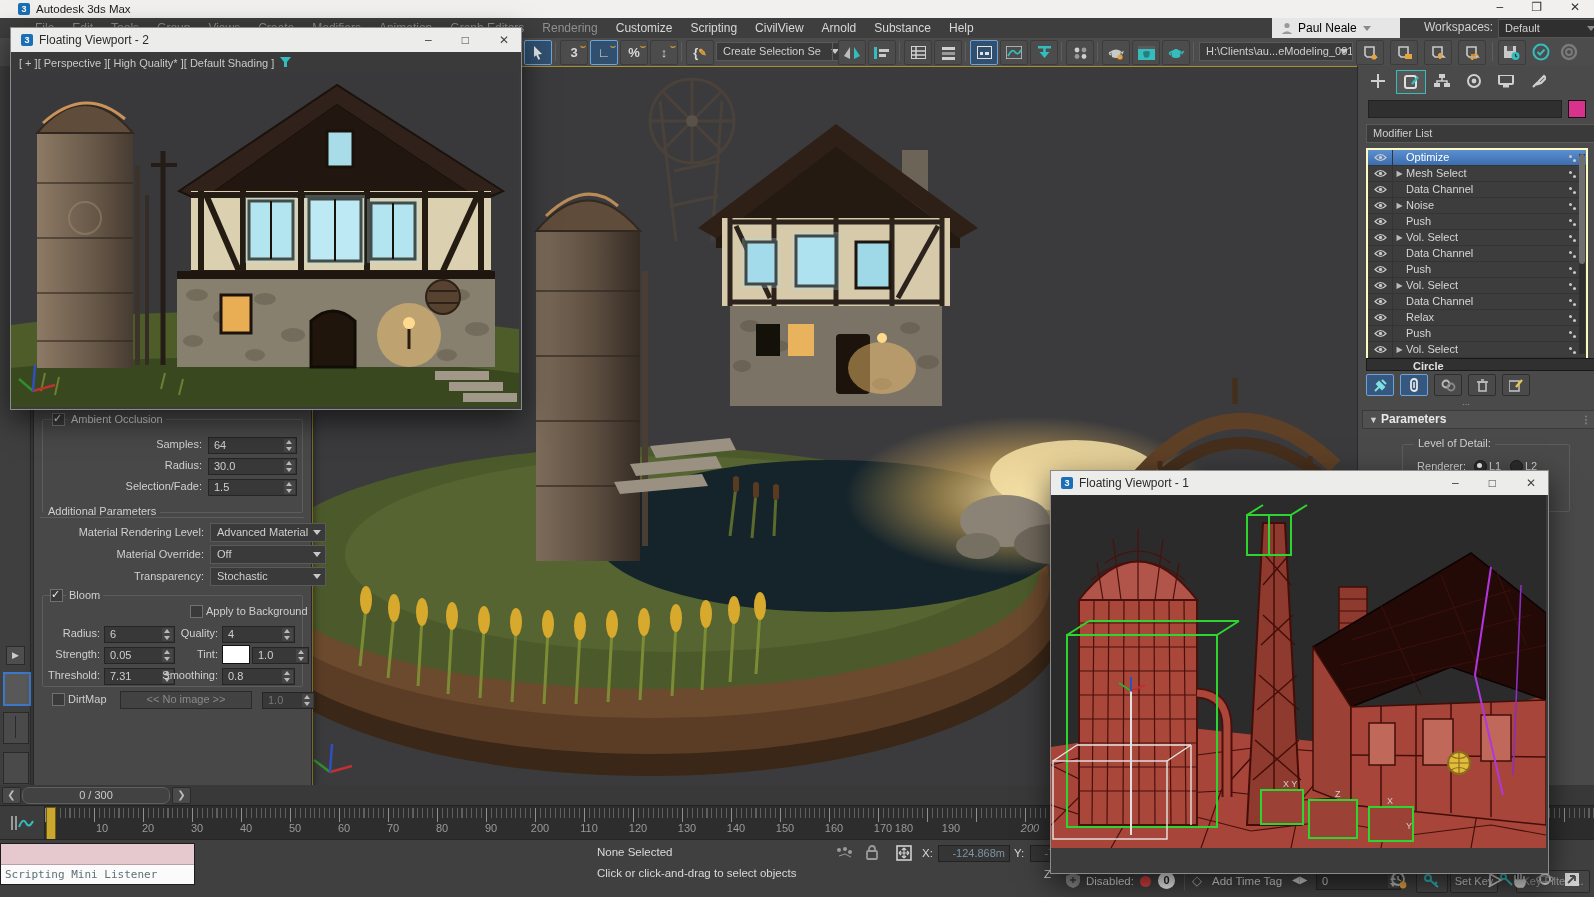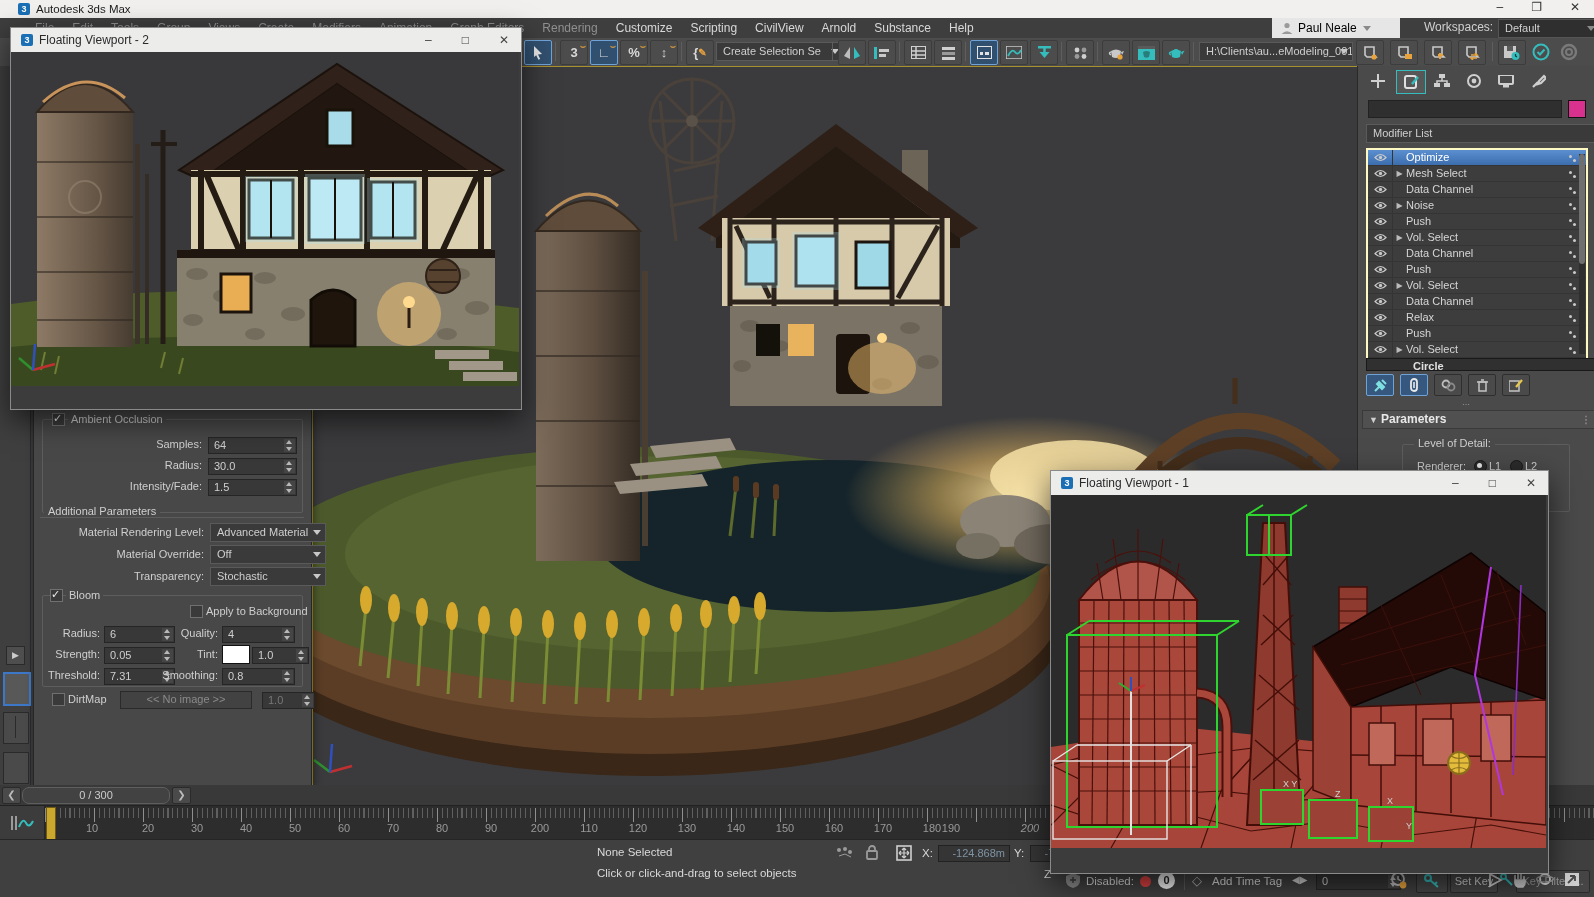--- a/index.html
+++ b/index.html
@@ -487,21 +487,21 @@
     <span class="chk on" style="left:18px;top:4px"></span>
     <span class="lbl" style="left:34px;top:4px;background:#484848;padding:0 3px">Ambient Occlusion</span>
     <span class="lbl r" style="left:60px;top:29px;width:108px">Samples:</span>
     <div class="fld" style="left:174px;top:28px;width:68px">
       <span>64</span>
       <span class="spin"></span></div>
     <span class="lbl r" style="left:60px;top:50px;width:108px">Radius:</span>
     <div class="fld" style="left:174px;top:49px;width:68px">
       <span>30.0</span>
       <span class="spin"></span></div>
-    <span class="lbl r" style="left:60px;top:71px;width:108px">Intensity/Fade:</span>
+    <span class="lbl r" style="left:60px;top:71px;width:108px">Selection/Fade:</span>
     <div class="fld" style="left:174px;top:70px;width:68px">
       <span>1.5</span>
       <span class="spin"></span></div>
 
     <div class="hr" style="left:6px;top:108px;width:264px"></div>
     <span class="lbl" style="left:10px;top:96px;background:#484848;padding:0 4px">Additional Parameters</span>
     <span class="lbl r" style="left:20px;top:117px;width:150px">Material Rendering Level:</span>
     <div class="ddown" style="left:176px;top:114px;width:92px">
       <span>Advanced Material</span></div>
     <span class="lbl r" style="left:20px;top:139px;width:150px">Material Override:</span>
@@ -817,45 +817,50 @@
       <svg width="24" height="18" viewBox="0 0 24 18" style="margin:8px 0 0 10px">
         <line x1="2" y1="2" x2="2" y2="16" stroke="#9a9a9a" stroke-width="2"></line>
         <line x1="6" y1="2" x2="6" y2="16" stroke="#9a9a9a" stroke-width="2"></line>
         <path d="M9 13 Q13 3 16 9 T23 7" fill="none" stroke="#35bdbd" stroke-width="2"></path>
         </svg>
     </div>
     <div id="tickminor"></div>
     <div id="tickmajor"></div>
     <div id="ticklabels">
         <span class="tick-label" style="left: 50px;">0</span>
-        <span class="tick-label" style="left: 92px;">10</span>
+        <span class="tick-label" style="left: 102px;">10</span>
         <span class="tick-label" style="left: 148px;">20</span>
         <span class="tick-label" style="left: 197px;">30</span>
         <span class="tick-label" style="left: 246px;">40</span>
         <span class="tick-label" style="left: 295px;">50</span>
         <span class="tick-label" style="left: 344px;">60</span>
         <span class="tick-label" style="left: 393px;">70</span>
         <span class="tick-label" style="left: 442px;">80</span>
         <span class="tick-label" style="left: 491px;">90</span>
         <span class="tick-label" style="left: 540px;">200</span>
         <span class="tick-label" style="left: 589px;">110</span>
         <span class="tick-label" style="left: 638px;">120</span>
         <span class="tick-label" style="left: 687px;">130</span>
         <span class="tick-label" style="left: 736px;">140</span>
         <span class="tick-label" style="left: 785px;">150</span>
         <span class="tick-label" style="left: 834px;">160</span>
         <span class="tick-label" style="left: 883px;">170</span>
-        <span class="tick-label" style="left: 932px;">180</span>
+        <span class="tick-label" style="left: 904px;">180</span>
         <span class="tick-label" style="left: 951px;">190</span>
         <span class="tick-label" style="left: 1030px; font-style: italic;">200</span>
       </div>
     <div id="tslider"></div>
   </div>
 
   <div class="abs" id="statusbar">
+    <div id="listener">
+      <div class="pink"></div>
+      <div class="white">
+        <span>Scripting Mini Listener</span></div>
+    </div>
     <span class="stxt" style="left:597px;top:6px">None Selected</span>
     <span class="stxt" style="left:597px;top:27px">Click or click-and-drag to select objects</span>
 
     <svg class="abs" style="left:836px;top:6px" width="18" height="14" viewBox="0 0 18 14">
       <circle cx="3" cy="4" r="2" fill="#9a9a9a"></circle>
         <circle cx="9" cy="3" r="2" fill="#9a9a9a"></circle>
       <circle cx="14" cy="6" r="2" fill="#9a9a9a"></circle>
         <path d="M3 10 L9 8 L15 11" stroke="#9a9a9a" fill="none"></path>
       </svg>
     <svg class="abs" style="left:866px;top:5px" width="12" height="15" viewBox="0 0 12 15">
@@ -930,20 +935,26 @@
   <div class="fwin" style="left:10px;top:27px;width:510px;height:381px;z-index:10">
     <div class="ftitle">
       <span class="appicon" style="margin-left:10px">3</span>
       <span>Floating Viewport - 2</span>
       <span class="fctrl">
         <span>–</span>
         <span>□</span>
         <span>✕</span>
         </span>
     </div>
+    <div class="vplabel">
+      <span>[ + ][ Perspective ][ High Quality* ][ Default Shading ]</span>
+      <svg width="11" height="11" viewBox="0 0 11 11">
+        <path d="M0 0 H11 L7 5 V10 L4 10 V5 Z" fill="#35bdbd"></path>
+        </svg>
+    </div>
     <div style="position:relative;width:508px;height:334px;overflow:hidden">
       <svg width="508" height="334" viewBox="0 0 508 334">
         <defs>
           <linearGradient id="g2" x1="0" y1="0" x2="1" y2="0">
             <stop offset="0" stop-color="#8d7a66"></stop>
               <stop offset="0.6" stop-color="#675747"></stop>
               <stop offset="1" stop-color="#473c31"></stop>
           </linearGradient>
         </defs>
         <rect width="508" height="334" fill="#39393b"></rect>

